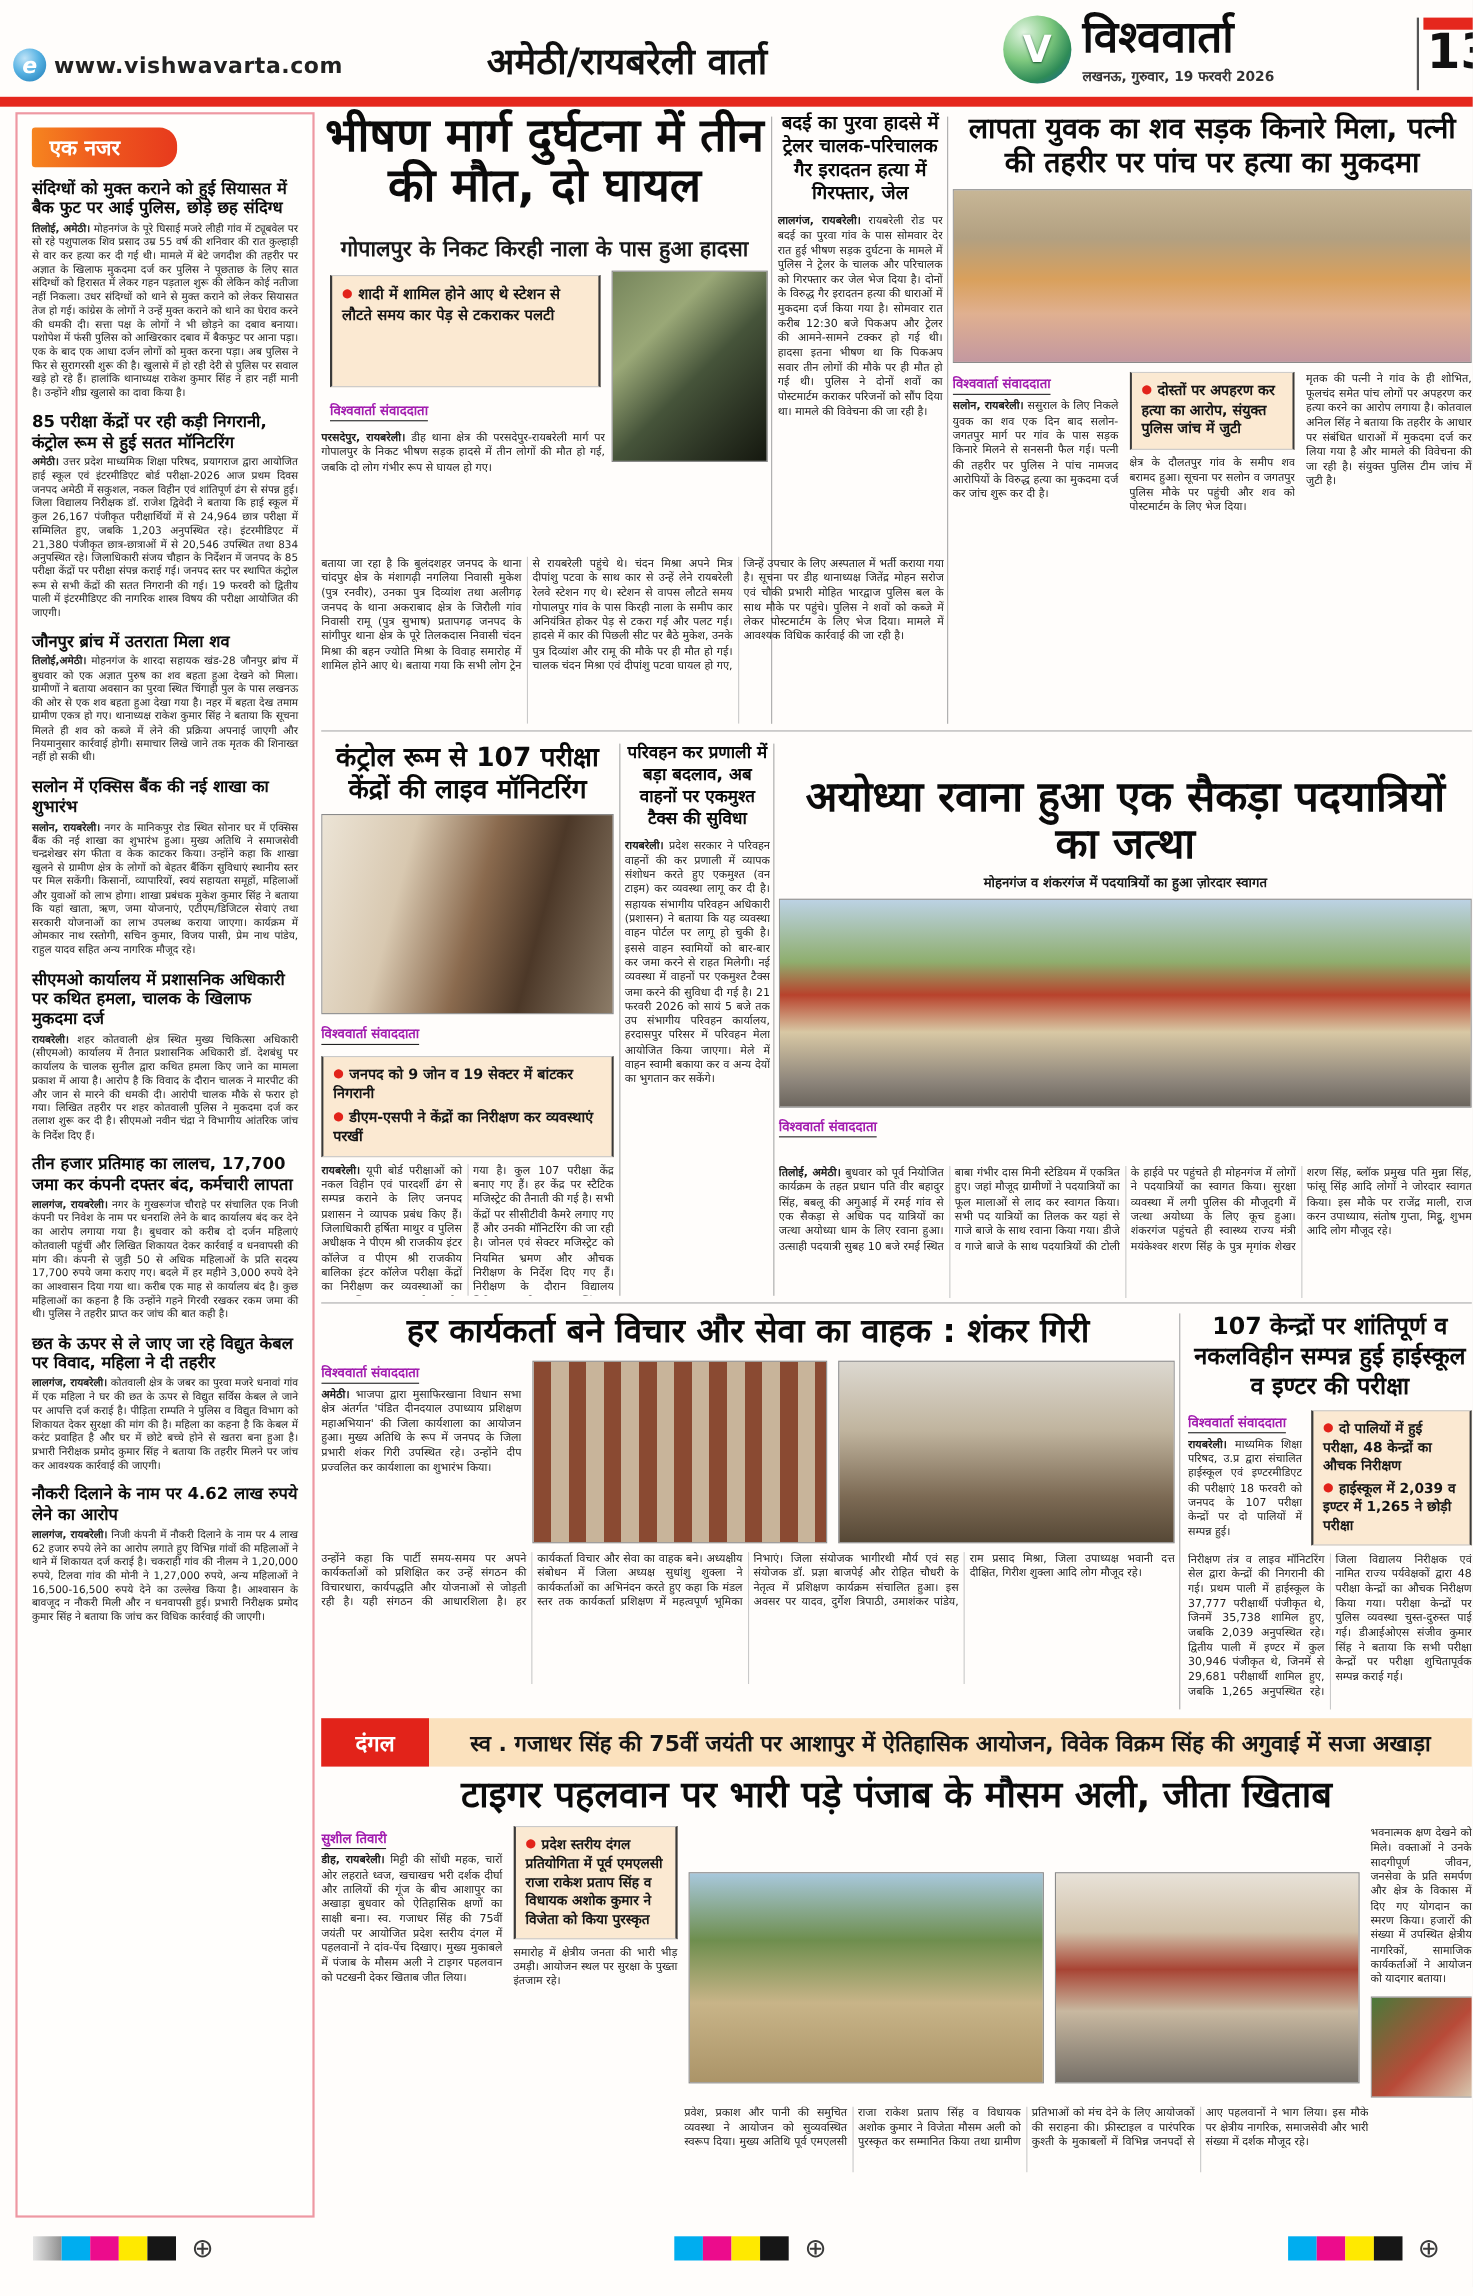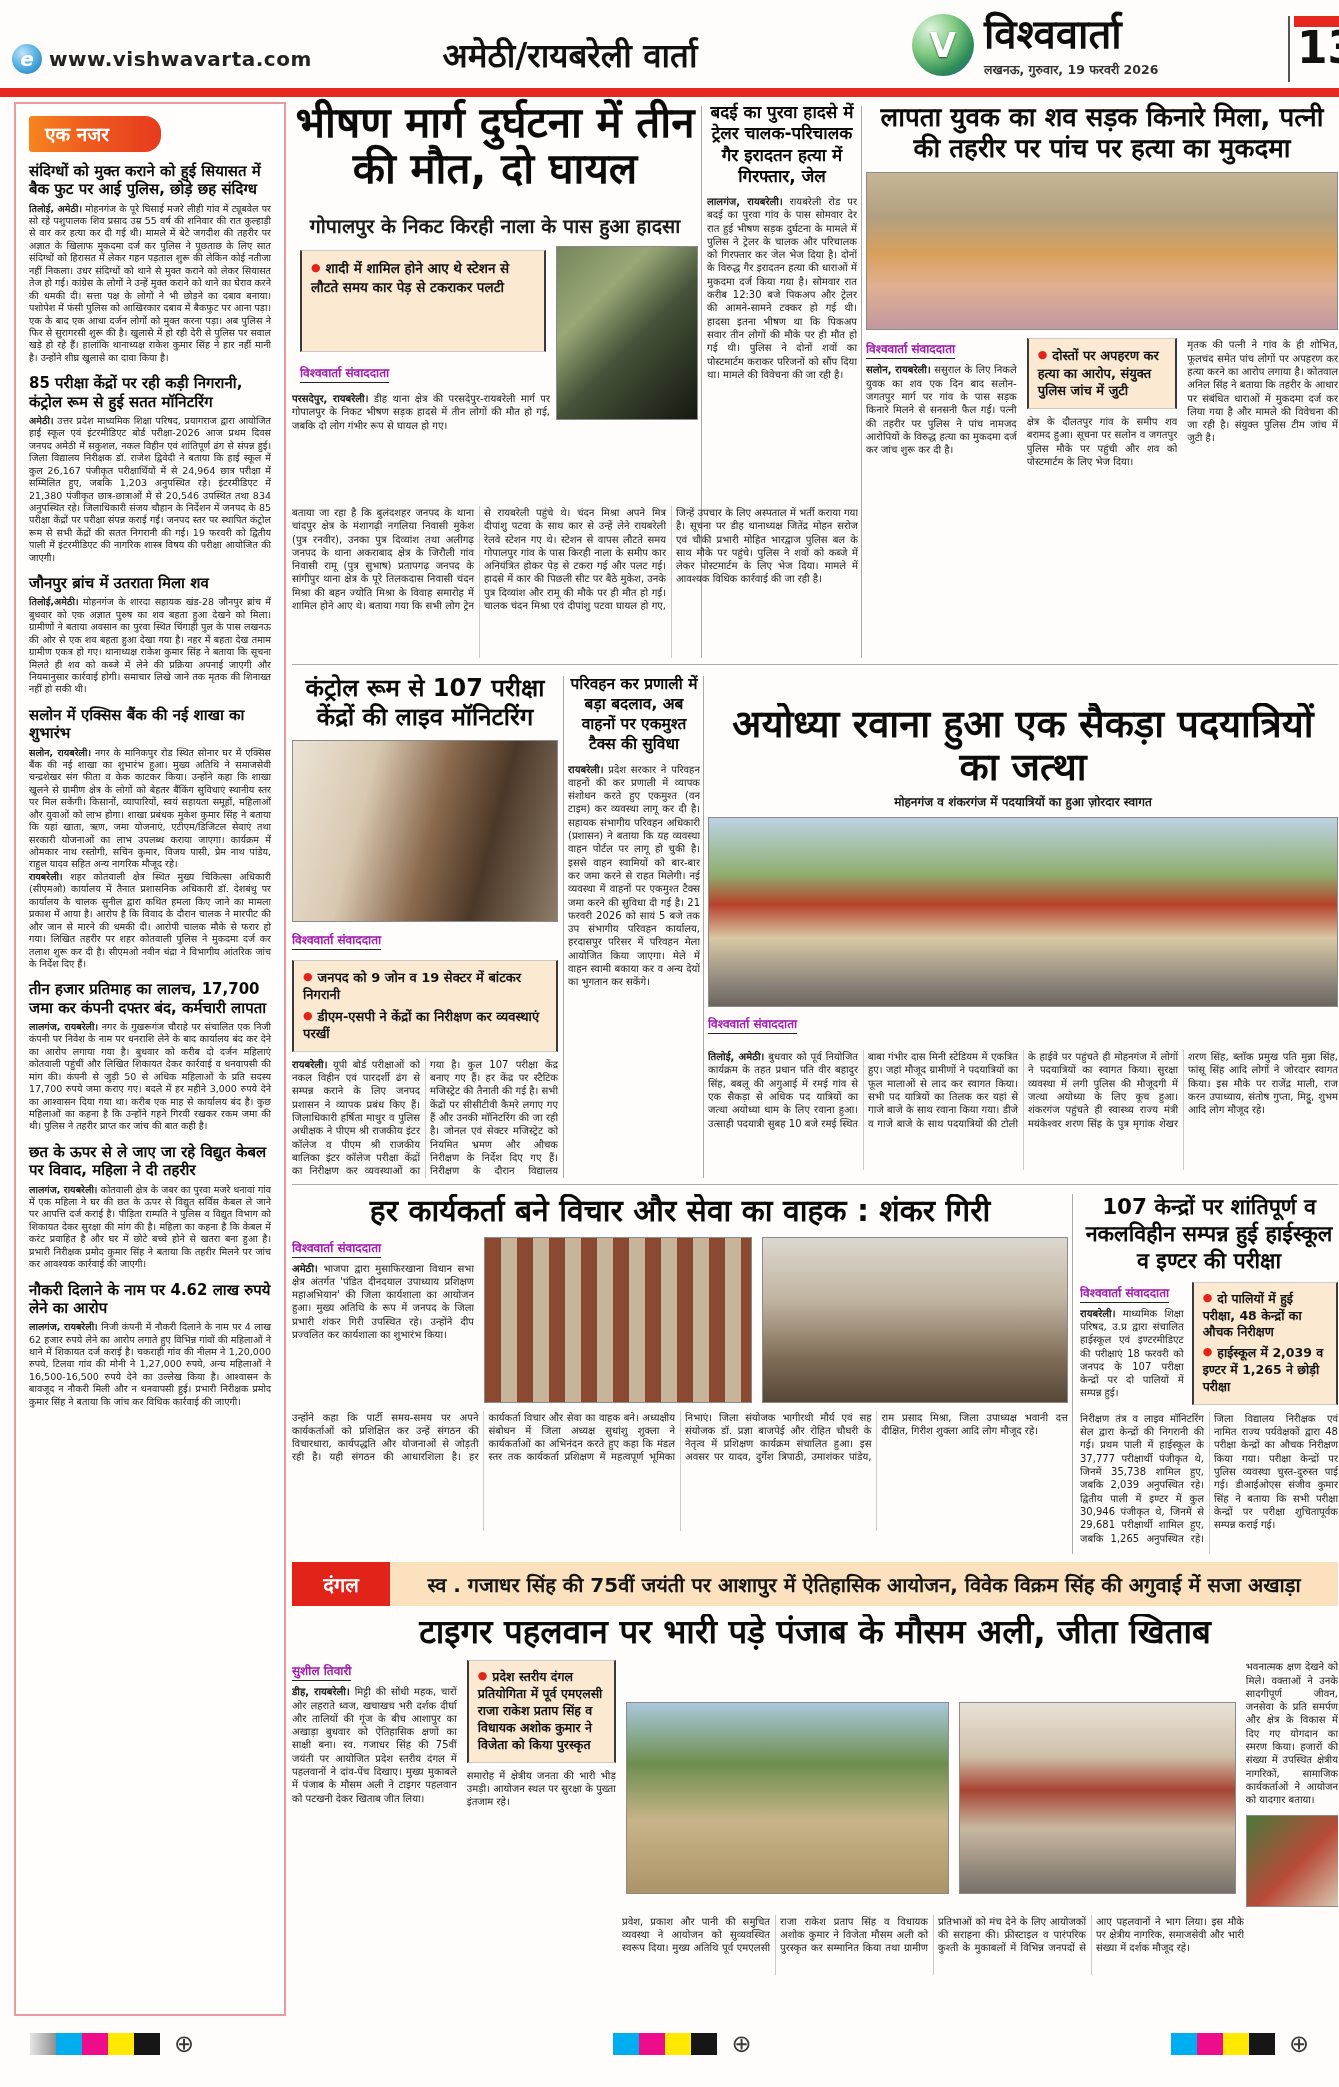--- a/index.html
+++ b/index.html
@@ -62,21 +62,21 @@
   #controlPhoto{width:266px;height:182px;background:linear-gradient(105deg,#ece4d6 0%,#d8c8b0 28%,#8a6a4e 52%,#4c3828 72%,#8c7c68 100%);margin-bottom:7px}
   #control .hbox{font-size:13px;line-height:1.35;margin:6px 0}
   
   #transport{position:absolute;left:568px;top:674px;width:132px;height:504px;overflow:hidden}
   #transport .headline{font-size:15.5px;text-align:center;line-height:1.3;margin-bottom:8px}
   
   #ayodhya{position:absolute;left:708px;top:703px;width:630px;height:504px;overflow:hidden}
   #ayodhya .headline{font-size:38px;text-align:center;line-height:1.12}
   #ayodhya .sub{font-size:12px;font-weight:bold;text-align:center;margin-top:5px}
   #ayodhyaPhoto{width:630px;height:190px;margin-top:7px;background:linear-gradient(180deg,#bcd2e4 0%,#8fae6e 30%,#b8422c 46%,#d8c8a4 64%,#8d857b 88%,#6b655d 100%)}
-  #ayodhya .bodytxt{margin-top:12px}
+  #ayodhya .bodytxt{margin-top:22px}
   
   #worker{position:absolute;left:292px;top:1194px;width:776px;height:360px;overflow:hidden}
   #worker .headline{font-size:30px;line-height:1.15;text-align:center}
   #worker .row{display:flex;gap:10px;margin-top:8px}
   #workerPhoto1{width:268px;height:166px;background:repeating-linear-gradient(90deg,#8a4a32 0 16px,#c8b49a 16px 32px)}
   #workerPhoto2{width:306px;height:166px;background:linear-gradient(180deg,#dcd8d0 0%,#c0b49e 38%,#7c6a54 75%,#564836 100%)}
   #worker .t1{flex:1;overflow:hidden}
   #worker .bodytxt.cols4{margin-top:8px;height:120px;overflow:hidden}
   
   #exam{position:absolute;left:1080px;top:1194px;width:258px;height:360px;overflow:hidden}
@@ -142,20 +142,21 @@
 
     <h3 class="ol-h">85 परीक्षा केंद्रों पर रही कड़ी निगरानी, कंट्रोल रूम से हुई सतत मॉनिटरिंग</h3>
     <p class="ol-b"><b class="dl">अमेठी।</b> <span>उत्तर प्रदेश माध्यमिक शिक्षा परिषद, प्रयागराज द्वारा आयोजित हाई स्कूल एवं इंटरमीडिएट बोर्ड परीक्षा-2026 आज प्रथम दिवस जनपद अमेठी में सकुशल, नकल विहीन एवं शांतिपूर्ण ढंग से संपन्न हुई। जिला विद्यालय निरीक्षक डॉ. राजेश द्विवेदी ने बताया कि हाई स्कूल में कुल 26,167 पंजीकृत परीक्षार्थियों में से 24,964 छात्र परीक्षा में सम्मिलित हुए, जबकि 1,203 अनुपस्थित रहे। इंटरमीडिएट में 21,380 पंजीकृत छात्र-छात्राओं में से 20,546 उपस्थित तथा 834 अनुपस्थित रहे। जिलाधिकारी संजय चौहान के निर्देशन में जनपद के 85 परीक्षा केंद्रों पर परीक्षा संपन्न कराई गई। जनपद स्तर पर स्थापित कंट्रोल रूम से सभी केंद्रों की सतत निगरानी की गई। 19 फरवरी को द्वितीय पाली में इंटरमीडिएट की नागरिक शास्त्र विषय की परीक्षा आयोजित की जाएगी।</span></p>
 
     <h3 class="ol-h">जौनपुर ब्रांच में उतराता मिला शव</h3>
     <p class="ol-b"><b class="dl">तिलोई,अमेठी।</b> <span>मोहनगंज के शारदा सहायक खंड-28 जौनपुर ब्रांच में बुधवार को एक अज्ञात पुरुष का शव बहता हुआ देखने को मिला। ग्रामीणों ने बताया अवसान का पुरवा स्थित चिंगाही पुल के पास लखनऊ की ओर से एक शव बहता हुआ देखा गया है। नहर में बहता देख तमाम ग्रामीण एकत्र हो गए। थानाध्यक्ष राकेश कुमार सिंह ने बताया कि सूचना मिलते ही शव को कब्जे में लेने की प्रक्रिया अपनाई जाएगी और नियमानुसार कार्रवाई होगी। समाचार लिखे जाने तक मृतक की शिनाख्त नहीं हो सकी थी।</span></p>
 
     <h3 class="ol-h">सलोन में एक्सिस बैंक की नई शाखा का शुभारंभ</h3>
     <p class="ol-b"><b class="dl">सलोन, रायबरेली।</b> <span>नगर के मानिकपुर रोड स्थित सोनार घर में एक्सिस बैंक की नई शाखा का शुभारंभ हुआ। मुख्य अतिथि ने समाजसेवी चन्द्रशेखर संग फीता व केक काटकर किया। उन्होंने कहा कि शाखा खुलने से ग्रामीण क्षेत्र के लोगों को बेहतर बैंकिंग सुविधाएं स्थानीय स्तर पर मिल सकेंगी। किसानों, व्यापारियों, स्वयं सहायता समूहों, महिलाओं और युवाओं को लाभ होगा। शाखा प्रबंधक मुकेश कुमार सिंह ने बताया कि यहां खाता, ऋण, जमा योजनाएं, एटीएम/डिजिटल सेवाएं तथा सरकारी योजनाओं का लाभ उपलब्ध कराया जाएगा। कार्यक्रम में ओमकार नाथ रस्तोगी, सचिन कुमार, विजय पासी, प्रेम नाथ पांडेय, राहुल यादव सहित अन्य नागरिक मौजूद रहे।</span></p>
 
+    <h3 class="ol-h">सीएमओ कार्यालय में प्रशासनिक अधिकारी पर कथित हमला, चालक के खिलाफ मुकदमा दर्ज</h3>
     <p class="ol-b"><b class="dl">रायबरेली।</b> <span>शहर कोतवाली क्षेत्र स्थित मुख्य चिकित्सा अधिकारी (सीएमओ) कार्यालय में तैनात प्रशासनिक अधिकारी डॉ. देशबंधु पर कार्यालय के चालक सुनील द्वारा कथित हमला किए जाने का मामला प्रकाश में आया है। आरोप है कि विवाद के दौरान चालक ने मारपीट की और जान से मारने की धमकी दी। आरोपी चालक मौके से फरार हो गया। लिखित तहरीर पर शहर कोतवाली पुलिस ने मुकदमा दर्ज कर तलाश शुरू कर दी है। सीएमओ नवीन चंद्रा ने विभागीय आंतरिक जांच के निर्देश दिए हैं।</span></p>
 
     <h3 class="ol-h">तीन हजार प्रतिमाह का लालच, 17,700 जमा कर कंपनी दफ्तर बंद, कर्मचारी लापता</h3>
     <p class="ol-b"><b class="dl">लालगंज, रायबरेली।</b> <span>नगर के गुखरूगंज चौराहे पर संचालित एक निजी कंपनी पर निवेश के नाम पर धनराशि लेने के बाद कार्यालय बंद कर देने का आरोप लगाया गया है। बुधवार को करीब दो दर्जन महिलाएं कोतवाली पहुंचीं और लिखित शिकायत देकर कार्रवाई व धनवापसी की मांग की। कंपनी से जुड़ी 50 से अधिक महिलाओं के प्रति सदस्य 17,700 रुपये जमा कराए गए। बदले में हर महीने 3,000 रुपये देने का आश्वासन दिया गया था। करीब एक माह से कार्यालय बंद है। कुछ महिलाओं का कहना है कि उन्होंने गहने गिरवी रखकर रकम जमा की थी। पुलिस ने तहरीर प्राप्त कर जांच की बात कही है।</span></p>
 
     <h3 class="ol-h">छत के ऊपर से ले जाए जा रहे विद्युत केबल पर विवाद, महिला ने दी तहरीर</h3>
     <p class="ol-b"><b class="dl">लालगंज, रायबरेली।</b> <span>कोतवाली क्षेत्र के जबर का पुरवा मजरे धनावां गांव में एक महिला ने घर की छत के ऊपर से विद्युत सर्विस केबल ले जाने पर आपत्ति दर्ज कराई है। पीड़िता राम्पति ने पुलिस व विद्युत विभाग को शिकायत देकर सुरक्षा की मांग की है। महिला का कहना है कि केबल में करंट प्रवाहित है और घर में छोटे बच्चे होने से खतरा बना हुआ है। प्रभारी निरीक्षक प्रमोद कुमार सिंह ने बताया कि तहरीर मिलने पर जांच कर आवश्यक कार्रवाई की जाएगी।</span></p>
 
     <h3 class="ol-h">नौकरी दिलाने के नाम पर 4.62 लाख रुपये लेने का आरोप</h3>
     <p class="ol-b"><b class="dl">लालगंज, रायबरेली।</b> <span>निजी कंपनी में नौकरी दिलाने के नाम पर 4 लाख 62 हजार रुपये लेने का आरोप लगाते हुए विभिन्न गांवों की महिलाओं ने थाने में शिकायत दर्ज कराई है। चकराही गांव की नीलम ने 1,20,000 रुपये, टिलवा गांव की मोनी ने 1,27,000 रुपये, अन्य महिलाओं ने 16,500-16,500 रुपये देने का उल्लेख किया है। आश्वासन के बावजूद न नौकरी मिली और न धनवापसी हुई। प्रभारी निरीक्षक प्रमोद कुमार सिंह ने बताया कि जांच कर विधिक कार्रवाई की जाएगी।</span></p>

